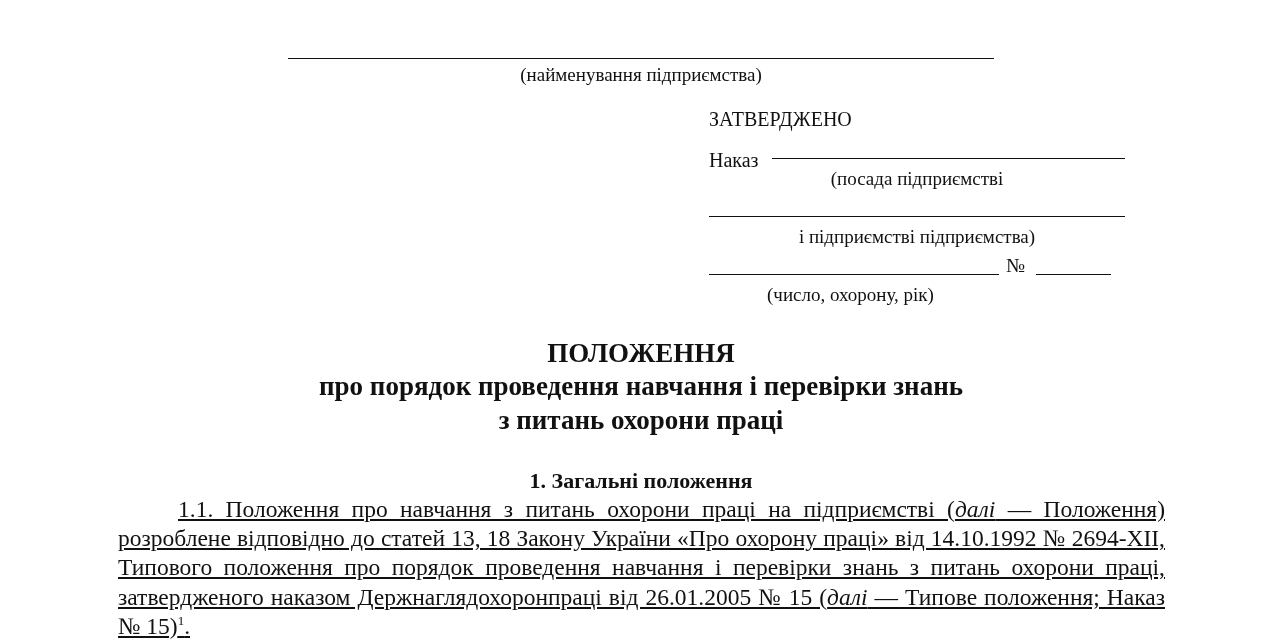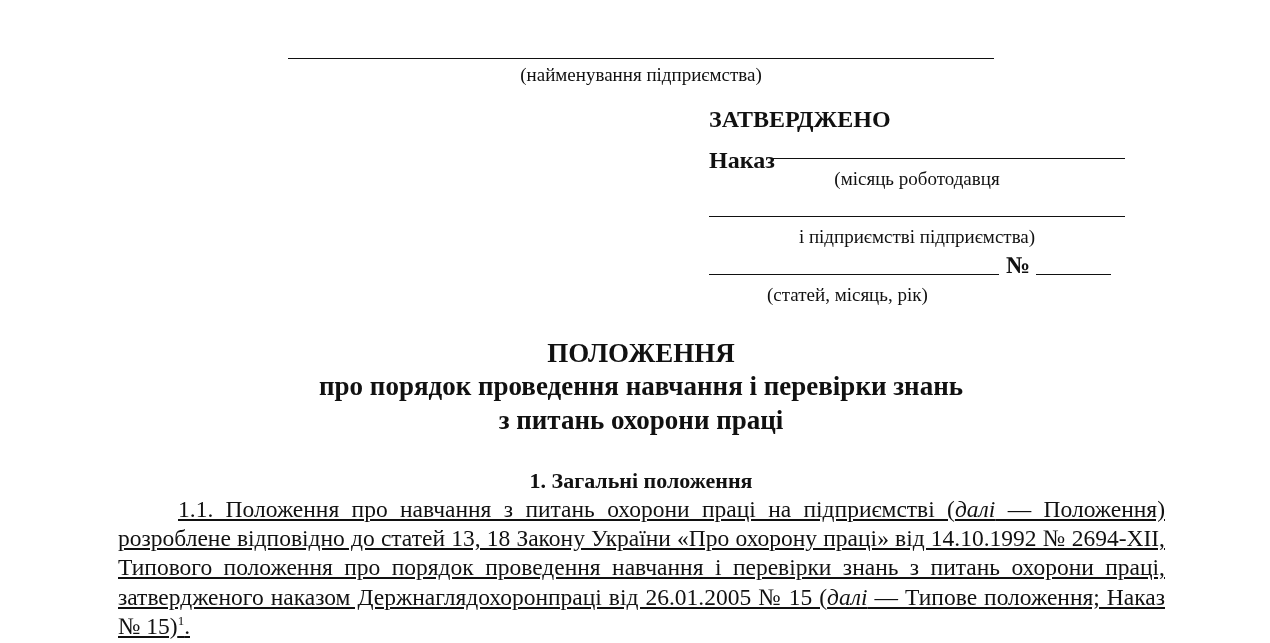--- a/index.html
+++ b/index.html
@@ -2,21 +2,21 @@
 <html><head>
   <meta charset="utf-8">
   <style>
     * { margin: 0; padding: 0; box-sizing: border-box; }
     html, body { width: 1270px; height: 643px; background: #ffffff; overflow: hidden; }
     body { font-family: "Liberation Serif", serif; color: #111111; position: relative; }
     .abs { position: absolute; white-space: nowrap; }
     .rule { position: absolute; height: 0; border-top: 1.5px solid #111; }
 
     .small { font-size: 19px; line-height: 22px; }
-    .approve { font-size: 24px; line-height: 28px; font-weight: bold; }
+    .approve { font-size: 20px; line-height: 28px; }
 
     .title { left: 0; width: 1282px; text-align: center; font-weight: bold; }
     .title.t1 { font-size: 27px; top: 338px; }
     .title.t2 { font-size: 27px; top: 371px; }
     .title.t3 { font-size: 27px; top: 405px; }
 
     .section-heading { left: 0; width: 1282px; text-align: center; font-weight: bold; font-size: 22px; top: 468px; }
 
     .body-text { position: absolute; left: 118px; width: 1047px; top: 495px; font-size: 23.5px; line-height: 29.2px; text-align: justify; text-indent: 60px; text-decoration: underline; }
     .body-text .it { font-style: italic; }
@@ -25,27 +25,27 @@
 </head>
 <body>
 
 <div class="rule" style="left:288px; top:58px; width:706px;"></div>
 <div class="abs small" style="left:0; width:1282px; text-align:center; top:64px;">(найменування підприємства)</div>
 
 <div>
   <div class="abs approve" style="left:709px; top:105px;">ЗАТВЕРДЖЕНО</div>
   <div class="abs approve" style="left:709px; top:134px;margin-top:12px;">Наказ</div>
   <div class="rule" style="left:772px; top:158px; width:353px;"></div>
-  <div class="abs small" style="left:709px; width:416px; text-align:center; top:168px;">(місяць роботодавця</div>
+  <div class="abs small" style="left:709px; width:416px; text-align:center; top:168px;">(посада підприємстві</div>
   <div class="rule" style="left:709px; top:216px; width:416px;"></div>
   <div class="abs small" style="left:709px; width:416px; text-align:center; top:226px;">і підприємстві підприємства)</div>
   <div class="rule" style="left:709px; top:274px; width:290px;"></div>
   <div class="abs approve" style="left:1006px; top:251px;">№</div>
   <div class="rule" style="left:1036px; top:274px; width:75px;"></div>
-  <div class="abs small" style="left:767px; top:284px;">(статей, місяць, рік)</div>
+  <div class="abs small" style="left:767px; top:284px;">(число, охорону, рік)</div>
 </div>
 
 <div>
   <div class="abs title t1">ПОЛОЖЕННЯ</div>
   <div class="abs title t2">про порядок проведення навчання і перевірки знань</div>
   <div class="abs title t3">з питань охорони праці</div>
 </div>
 
 <div class="abs section-heading">1. Загальні положення</div>
 

